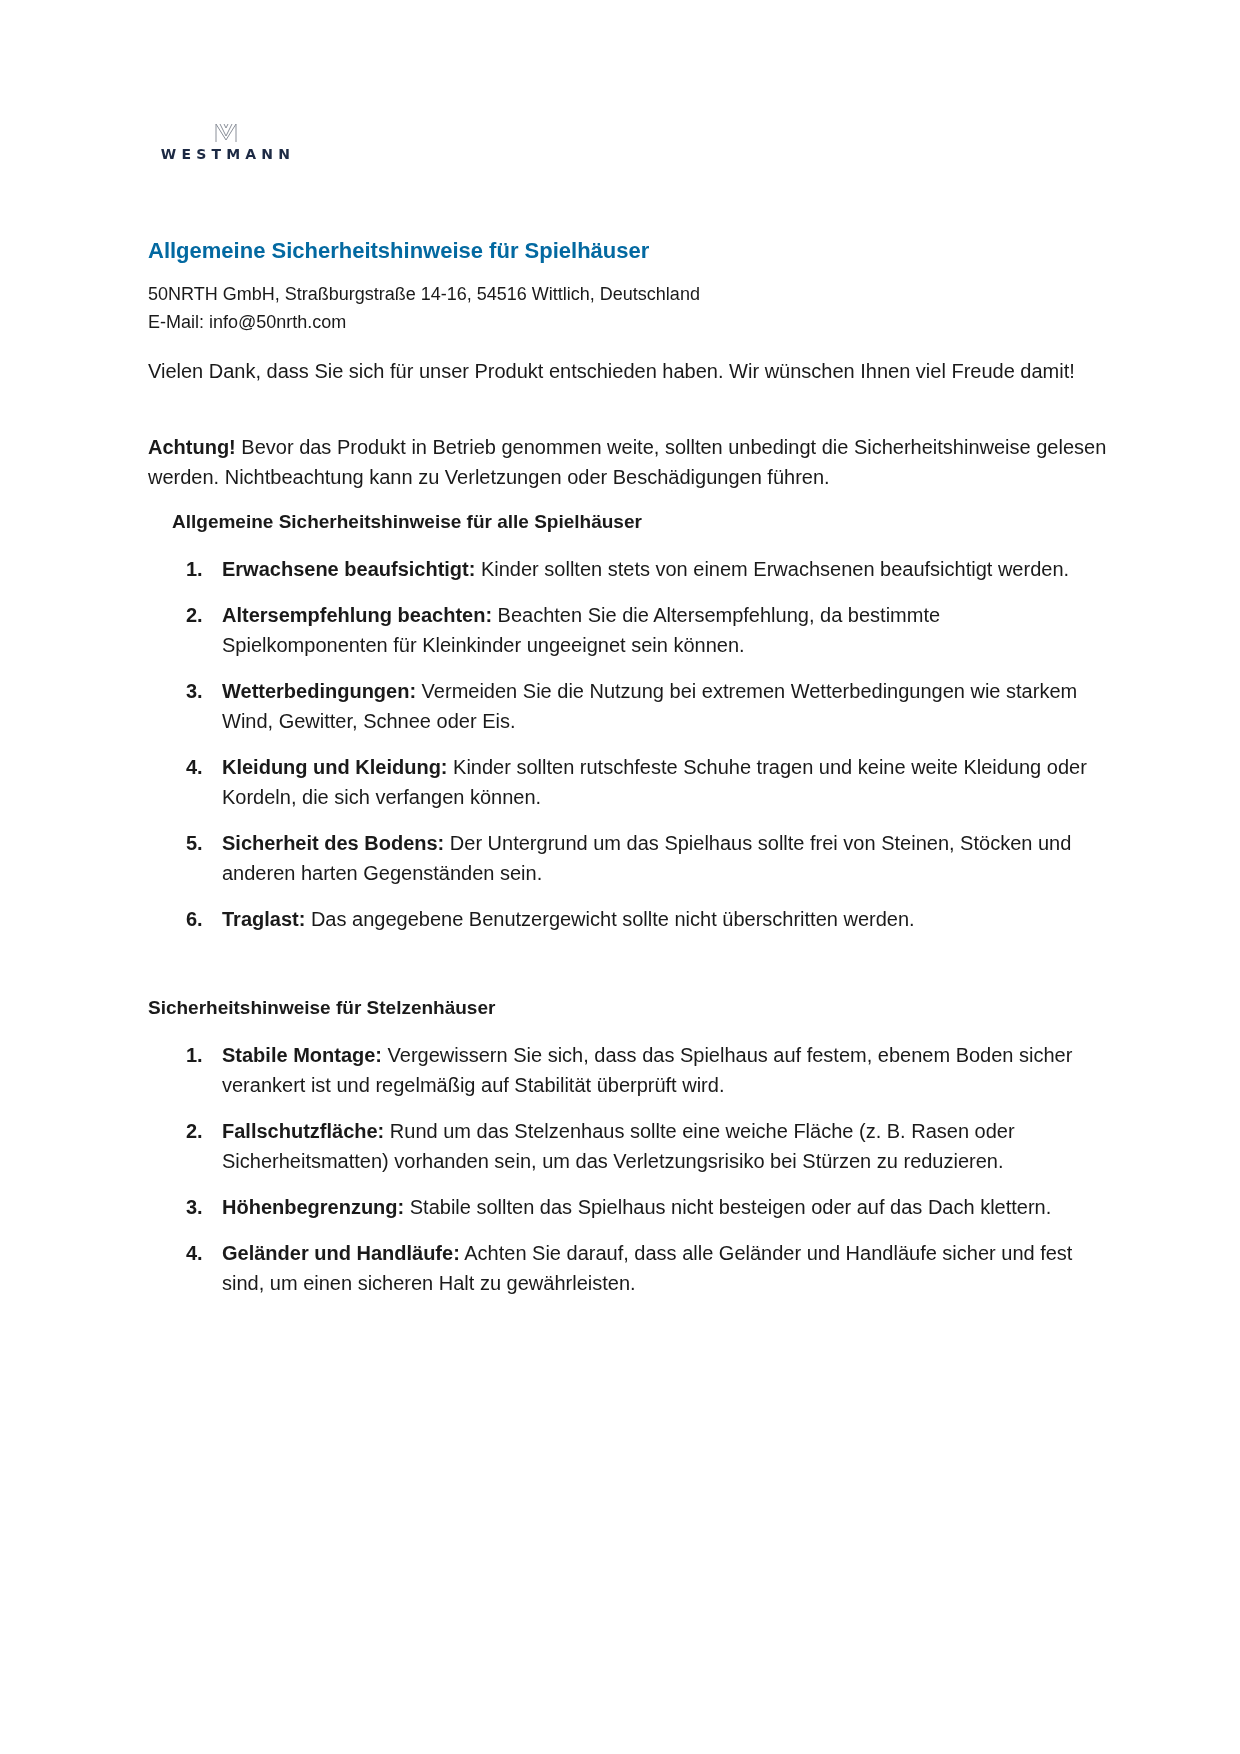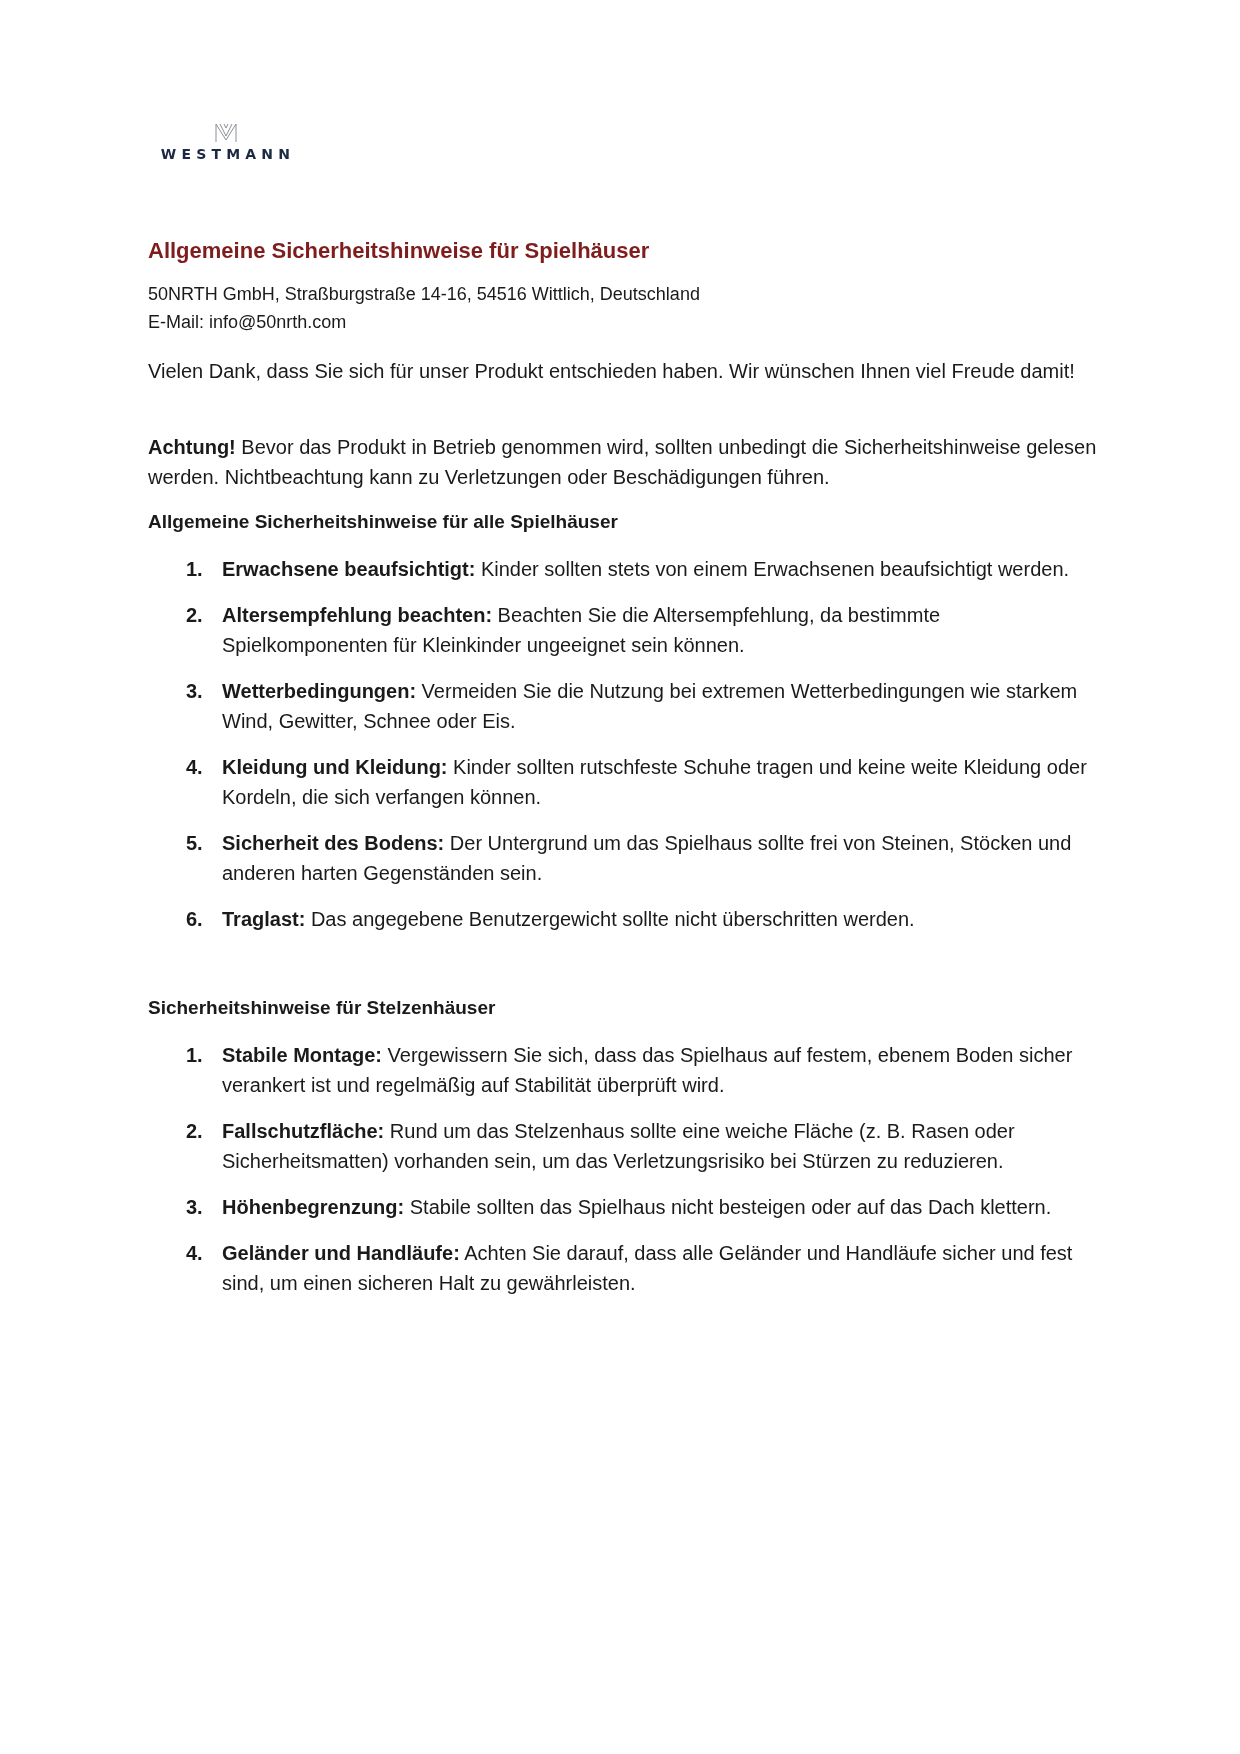--- a/index.html
+++ b/index.html
@@ -42,21 +42,21 @@
       position: absolute;
       left: 148px;
       top: 236px;
       width: 960px;
     }
     .doc-title {
       font-size: 22px;
       font-weight: bold;
       margin: 0;
       line-height: 30px;
-      color: #7f1d1d;
+      color: #0369a1;
     }
     .address {
       margin-top: 14px;
       font-size: 18px;
       line-height: 28px;
       color: #1a1a1a;
     }
     .intro {
       margin-top: 20px;
       font-size: 20px;
@@ -67,21 +67,21 @@
       font-size: 20px;
       line-height: 30px;
     }
     .warning b { font-weight: bold; }
     .section-title {
       font-size: 19px;
       font-weight: bold;
       line-height: 28px;
       margin: 0;
     }
-    .sec1-title { margin-top: 16px; }
+    .sec1-title { margin-top: 16px; margin-left: 24px; }
     .sec2-title { margin-top: 60px; }
     ol.items {
       list-style: none;
       margin: 18px 0 0 0;
       padding: 0;
     }
     ol.items li {
       position: relative;
       padding-left: 74px;
       font-size: 20px;
@@ -115,21 +115,21 @@
 <div class="content">
   <h1 class="doc-title">Allgemeine Sicherheitshinweise für Spielhäuser</h1>
 
   <div class="address">
     <div>50NRTH GmbH, Straßburgstraße 14-16, 54516 Wittlich, Deutschland</div>
     <div>E-Mail: info@50nrth.com</div>
   </div>
 
   <p class="intro" style="margin-bottom:0">Vielen Dank, dass Sie sich für unser Produkt entschieden haben. Wir wünschen Ihnen viel Freude damit!</p>
 
-  <p class="warning" style="margin-bottom:0"><b>Achtung!</b><span> Bevor das Produkt in Betrieb genommen wird, sollten unbedingt die Sicherheitshinweise gelesen werden. Nichtbeachtung kann zu Verletzungen oder Beschädigungen führen.</span></p>
+  <p class="warning" style="margin-bottom:0"><b>Achtung!</b><span> Bevor das Produkt in Betrieb genommen weite, sollten unbedingt die Sicherheitshinweise gelesen werden. Nichtbeachtung kann zu Verletzungen oder Beschädigungen führen.</span></p>
 
   <h2 class="section-title sec1-title">Allgemeine Sicherheitshinweise für alle Spielhäuser</h2>
   <ol class="items">
     <li><span class="num">1.</span><span class="term">Erwachsene beaufsichtigt:</span><span> Kinder sollten stets von einem Erwachsenen beaufsichtigt werden.</span></li>
     <li><span class="num">2.</span><span class="term">Altersempfehlung beachten:</span><span> Beachten Sie die Altersempfehlung, da bestimmte Spielkomponenten für Kleinkinder ungeeignet sein können.</span></li>
     <li><span class="num">3.</span><span class="term">Wetterbedingungen:</span><span> Vermeiden Sie die Nutzung bei extremen Wetterbedingungen wie starkem Wind, Gewitter, Schnee oder Eis.</span></li>
     <li><span class="num">4.</span><span class="term">Kleidung und Kleidung:</span><span> Kinder sollten rutschfeste Schuhe tragen und keine weite Kleidung oder Kordeln, die sich verfangen können.</span></li>
     <li><span class="num">5.</span><span class="term">Sicherheit des Bodens:</span><span> Der Untergrund um das Spielhaus sollte frei von Steinen, Stöcken und anderen harten Gegenständen sein.</span></li>
     <li><span class="num">6.</span><span class="term">Traglast:</span><span> Das angegebene Benutzergewicht sollte nicht überschritten werden.</span></li>
   </ol>

